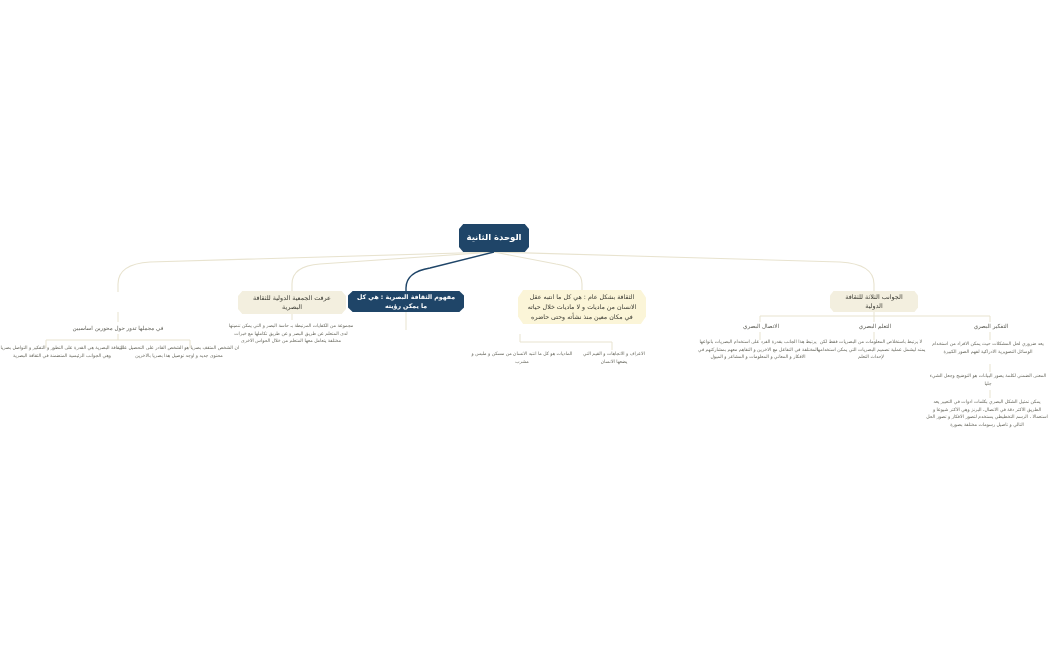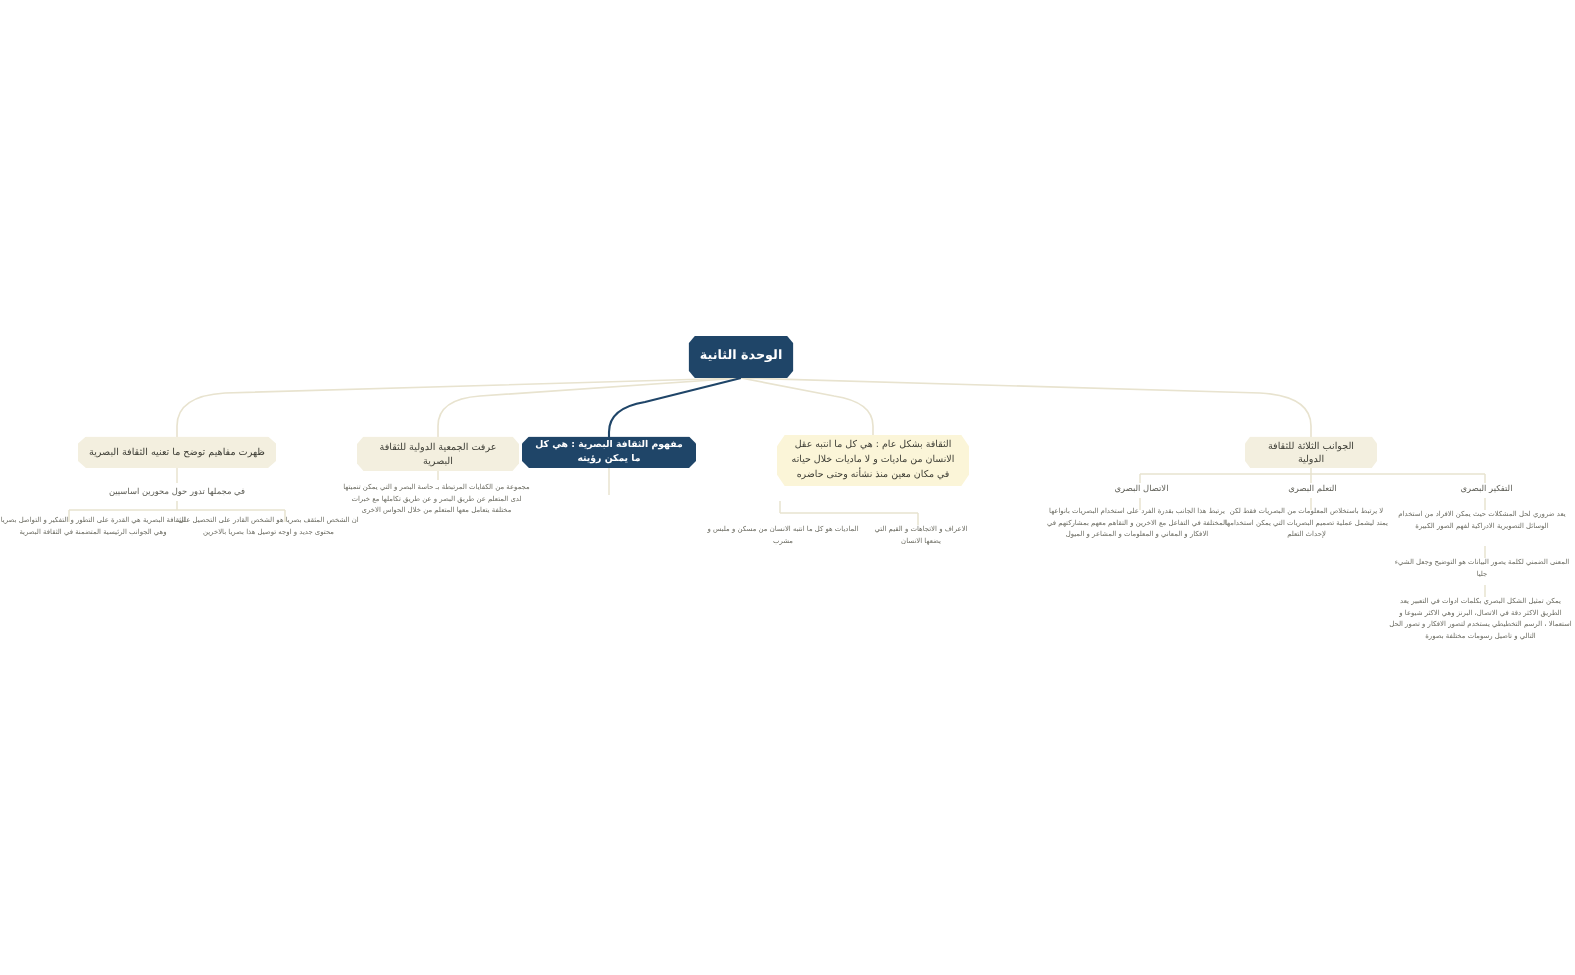--- a/index.html
+++ b/index.html
@@ -125,21 +125,20 @@
     <path d="M 520 334 L 520 342 M 520 342 L 612 342 M 612 342 L 612 350" fill="none" stroke="#e8e3cf" stroke-width="1"></path>
 
     <path d="M 874 312 L 874 316 M 760 316 L 990 316 M 760 316 L 760 322 M 874 316 L 874 322 M 990 316 L 990 322" fill="none" stroke="#e8e3cf" stroke-width="1"></path>
     <path d="M 760 332 L 760 340" fill="none" stroke="#e8e3cf" stroke-width="1"></path>
     <path d="M 874 332 L 874 340" fill="none" stroke="#e8e3cf" stroke-width="1"></path>
     <path d="M 990 332 L 990 340 M 990 364 L 990 372 M 990 390 L 990 398" fill="none" stroke="#e8e3cf" stroke-width="1"></path>
   </svg>
 
   <div class="node root-node" style="left:459px; top:224px; width:70px; height:28px;">الوحدة الثانية</div>
 
-  <div class="node branch-node" style="left:52px; top:291px; width:132px; height:21px;">ظهرت مفاهيم توضح ما تعنيه الثقافة البصرية</div>
 
   <div class="node branch-node" style="left:238px; top:291px; width:108px; height:23px;">عرفت الجمعية الدولية للثقافة البصرية</div>
 
   <div class="node branch-node accent-dark" style="left:348px; top:291px; width:116px; height:21px;">مفهوم الثقافة البصرية : هي كل ما يمكن رؤيته</div>
 
   <div class="node branch-node accent-light" style="left:518px; top:290px; width:128px; height:34px;">الثقافة بشكل عام : هي كل ما انتبه عقل الانسان من ماديات و لا ماديات خلال حياته في مكان معين منذ نشأته وحتى حاضره</div>
 
   <div class="node branch-node" style="left:830px; top:291px; width:88px; height:21px;">الجوانب الثلاثة للثقافة الدولية</div>
 
   <div class="leaf-label" style="left:58px; top:324px; width:120px;">في مجملها تدور حول محورين اساسيين</div>

